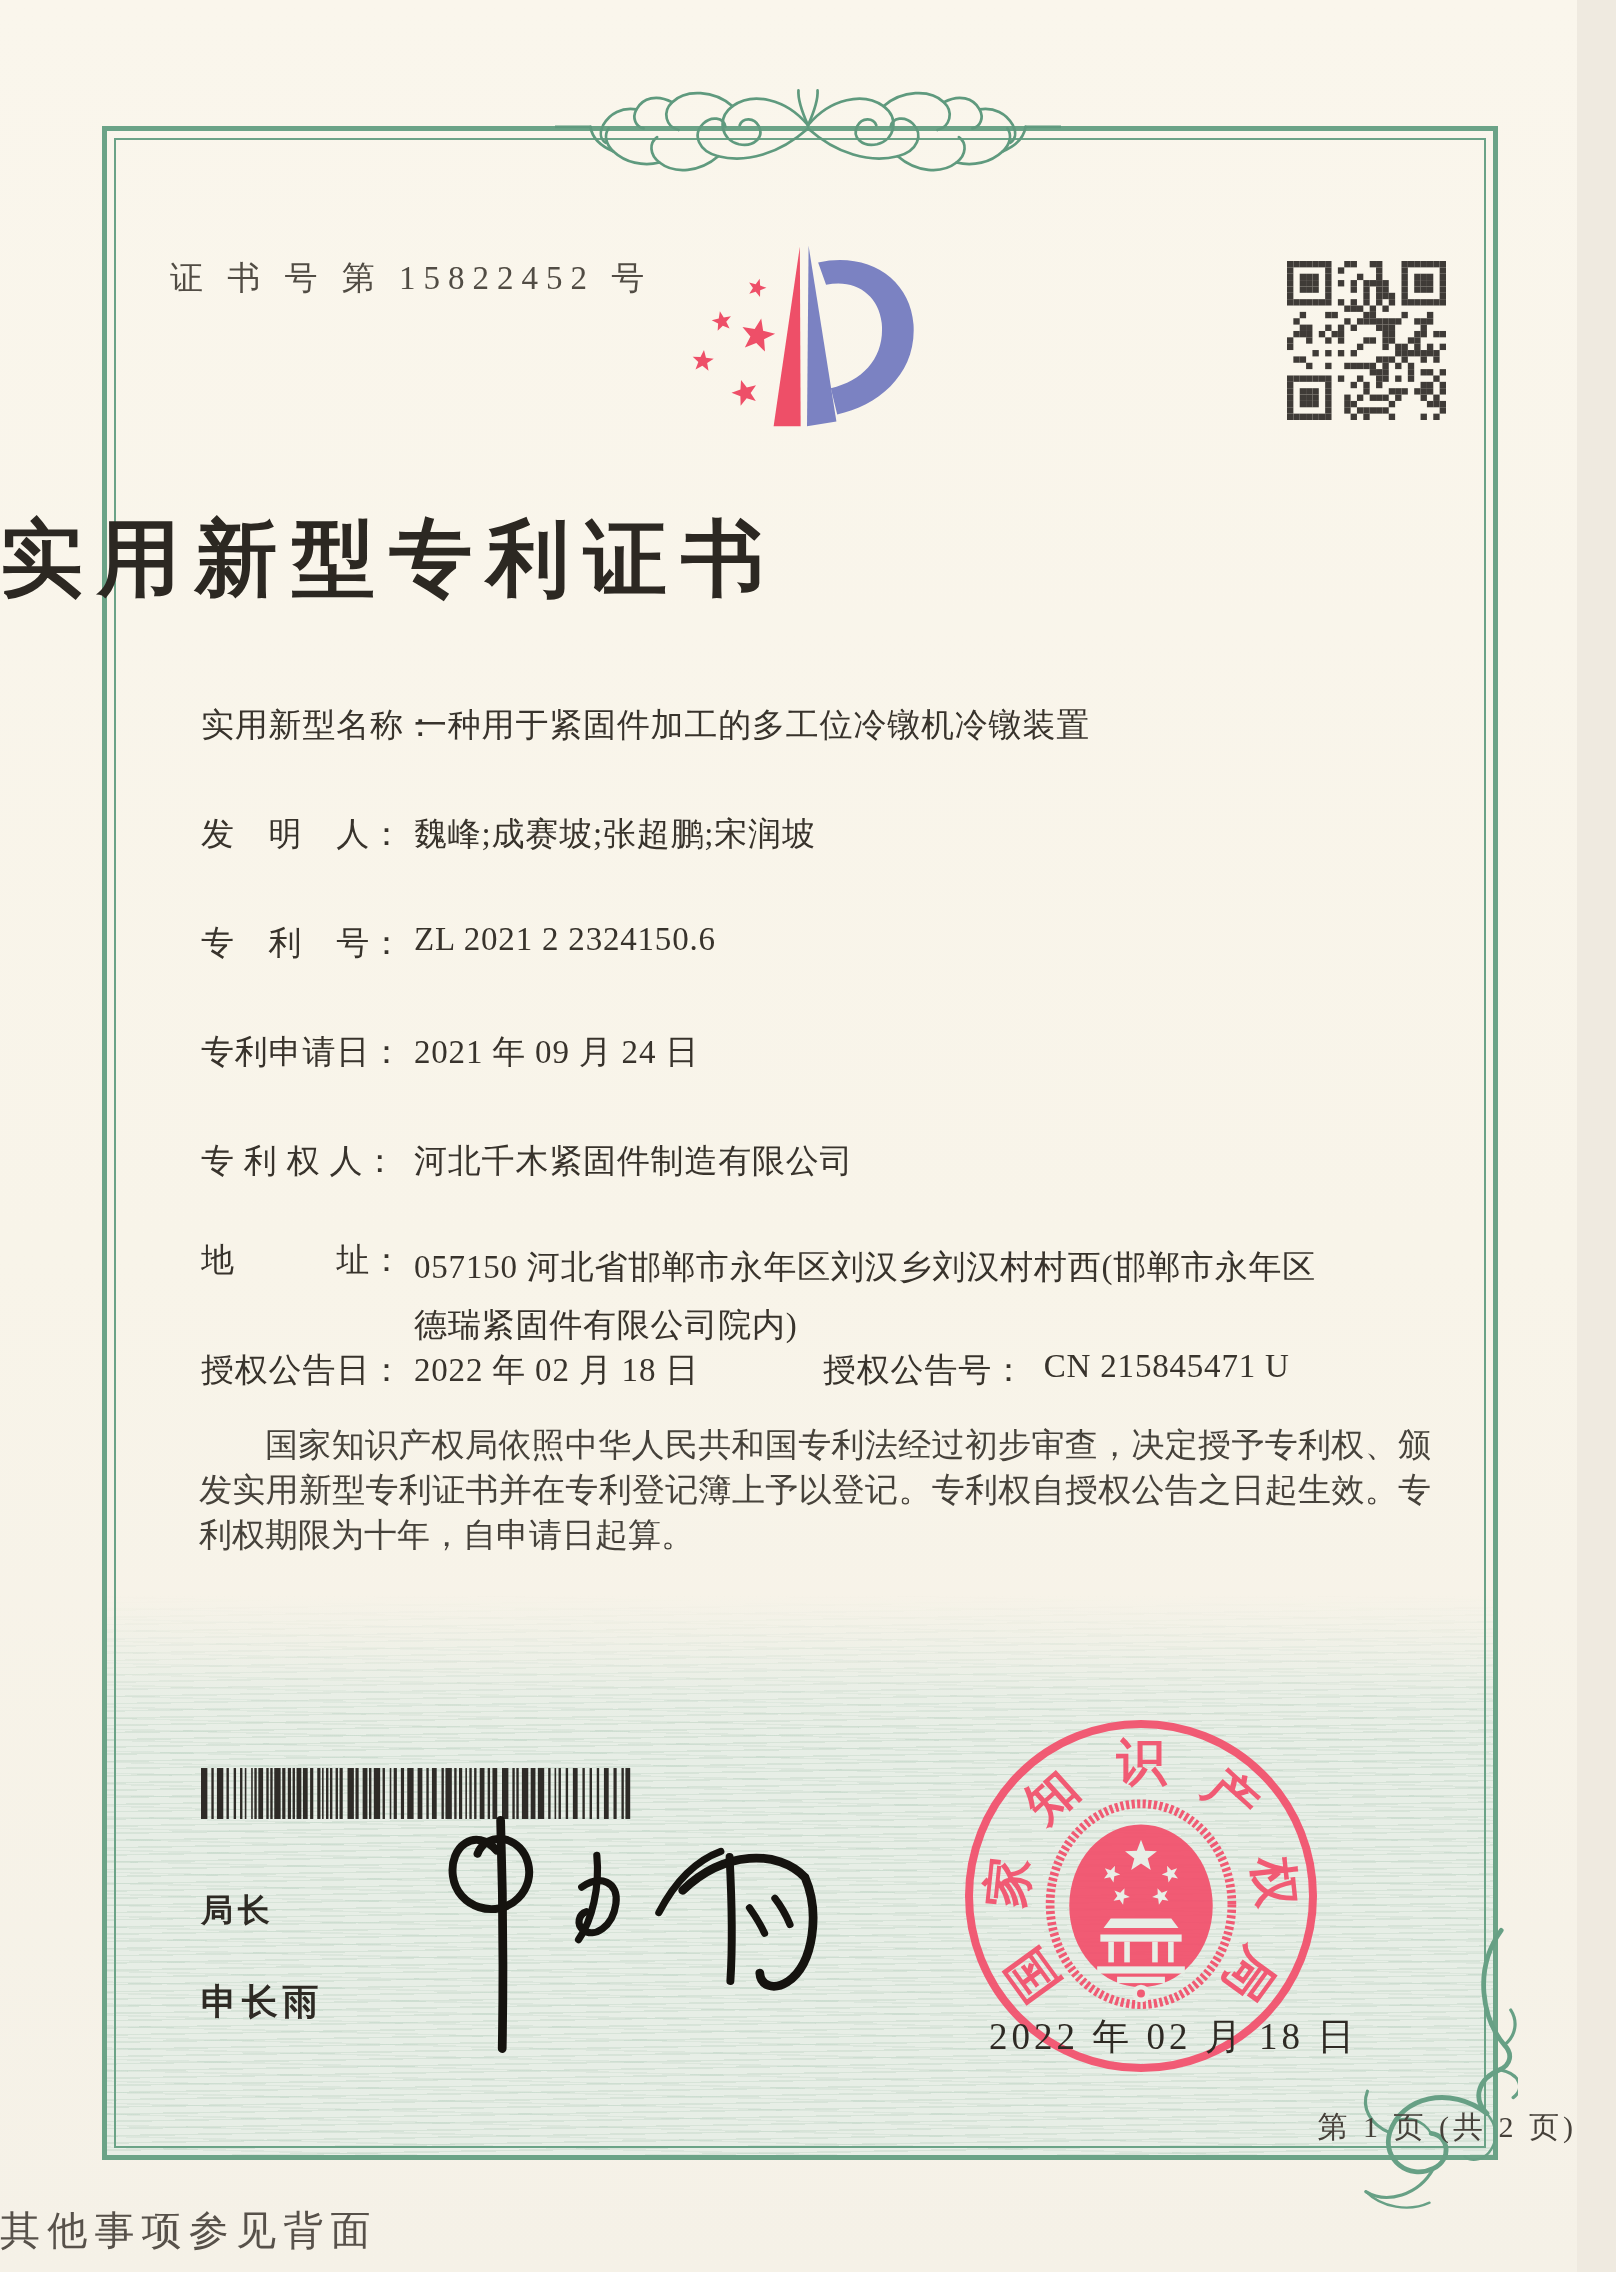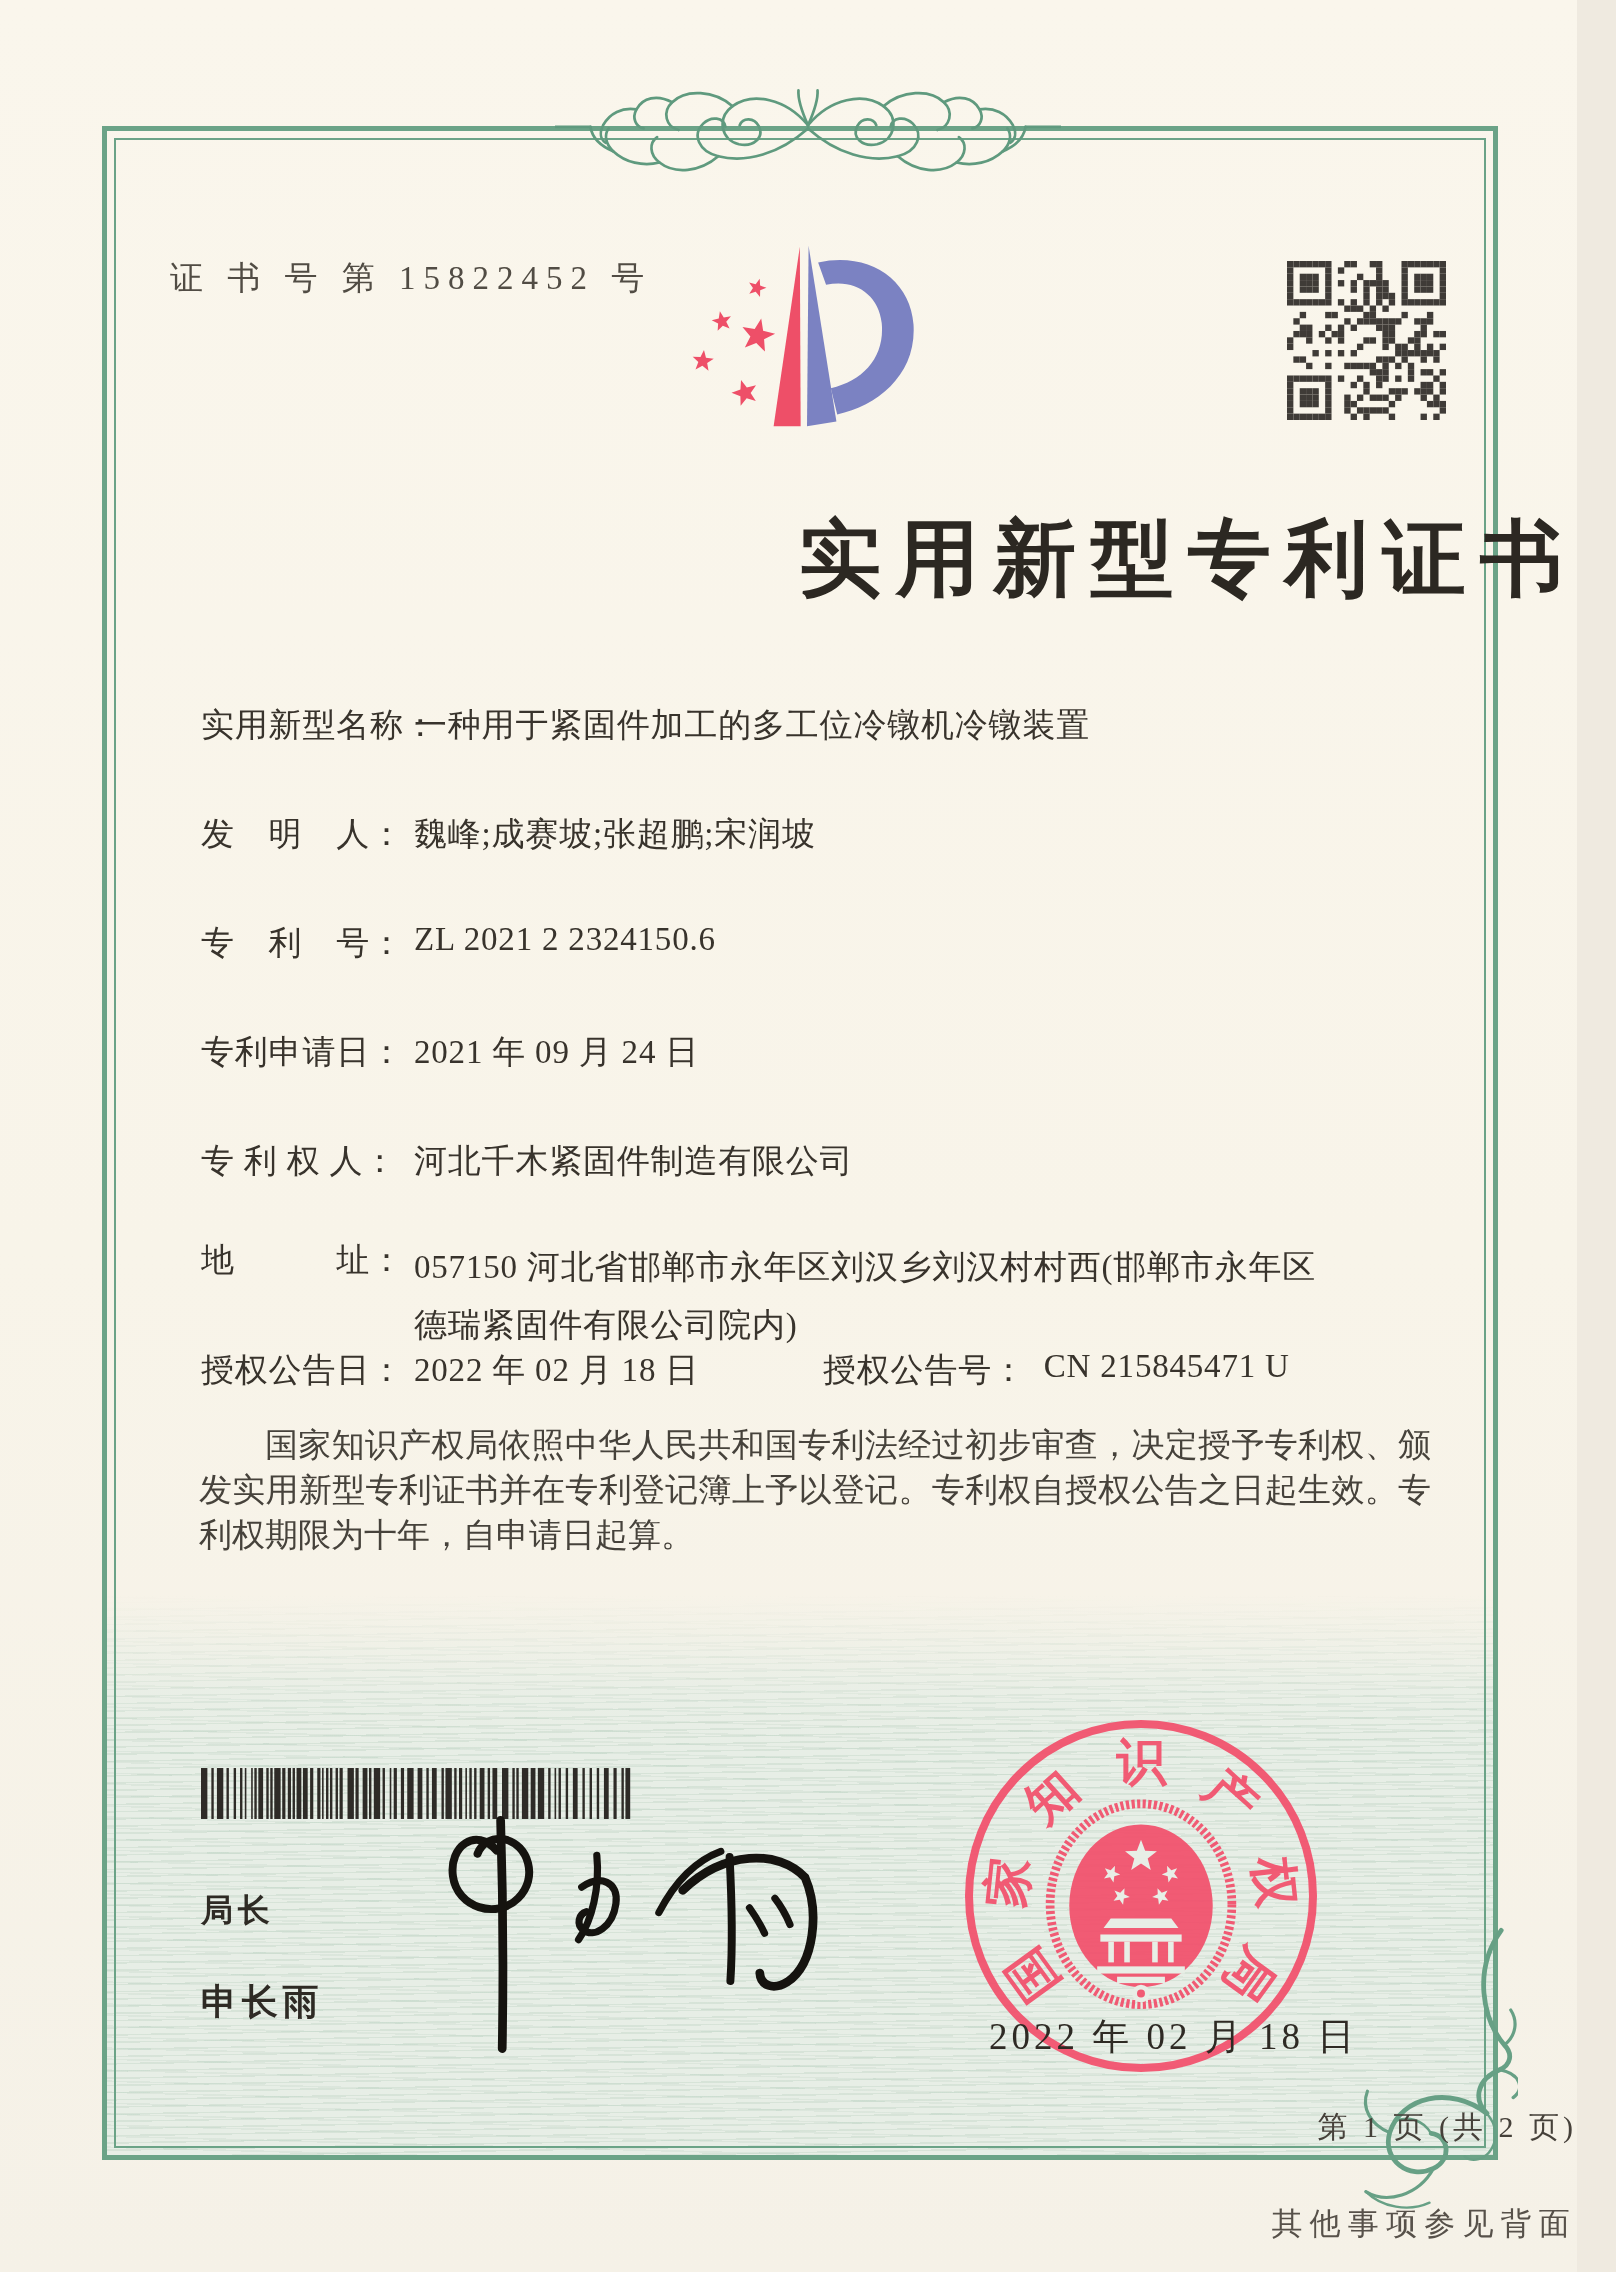--- a/index.html
+++ b/index.html
@@ -24,21 +24,21 @@
          border:5.6px solid var(--frame-green,#6ba387)}
   .frame .inner{position:absolute;inset:7.2px;border:2.4px solid var(--frame-green,#6ba387)}
 
   .orn-top{position:absolute;left:555px;top:76px;width:506px;height:108px}
   .corner-orn{position:absolute;left:1353px;top:1924px;width:165px;height:301px}
 
   .cert-no{position:absolute;left:170px;top:256px;font-size:33px;letter-spacing:8px;color:#514c44}
   .logo{position:absolute;left:683px;top:232px;width:248px;height:236px}
   .qr{position:absolute;left:1287px;top:261px;width:159px;height:159px}
 
-  .title{position:absolute;left:0;width:100%;top:504px;text-align:right;
+  .title{position:absolute;left:0;width:100%;top:504px;text-align:left;
          font-size:83px;font-weight:700;letter-spacing:14.3px;color:#2c2822}
 
   .row{position:absolute;left:201px;display:flex;align-items:flex-start;
        font-size:33px;color:#38332c;white-space:nowrap;letter-spacing:0.8px}
   .row .lbl{width:213px;flex:none}
   .row.addr .val{white-space:normal;width:903px;line-height:58px}
   .row.r-name{top:703px}
   .row.r-inv{top:812px}
   .row.r-pat{top:921px}
   .row.r-fil{top:1030px}
@@ -63,22 +63,22 @@
   .seal{position:absolute;left:965px;top:1720px;width:352px;height:352px;border-radius:50%;
         border:8px solid var(--seal-red,#f2506c);opacity:.93;z-index:3}
   .seal .ring-ch{position:absolute;width:53px;height:53px;text-align:center;line-height:53px;
         font-size:50px;font-weight:700;color:var(--seal-red,#f2506c)}
   .emblem{position:absolute;left:50%;top:50%;transform:translate(-50%,-47%);width:201px;height:220px}
   .seal-date{position:absolute;left:989px;top:2012px;font-size:37px;color:#2e2a24;
              letter-spacing:4px;z-index:5}
 
   .footer-page{position:absolute;left:0;width:100%;top:2107px;text-align:right;
                font-size:30px;color:#46413a;letter-spacing:4px;z-index:4}
-  .footer-note{position:absolute;left:0;width:100%;top:2203px;text-align:right;
-               font-size:31px;color:#57514a;letter-spacing:7.2px}
+  .footer-note{position:absolute;left:0;width:100%;top:2203px;text-align:left;
+               font-size:40px;color:#57514a;letter-spacing:7.2px}
 </style>
 </head>
 <body>
 
 <div class="page">
 
   <div class="green-zone">
     <div class="waves"></div>
   </div>
 

